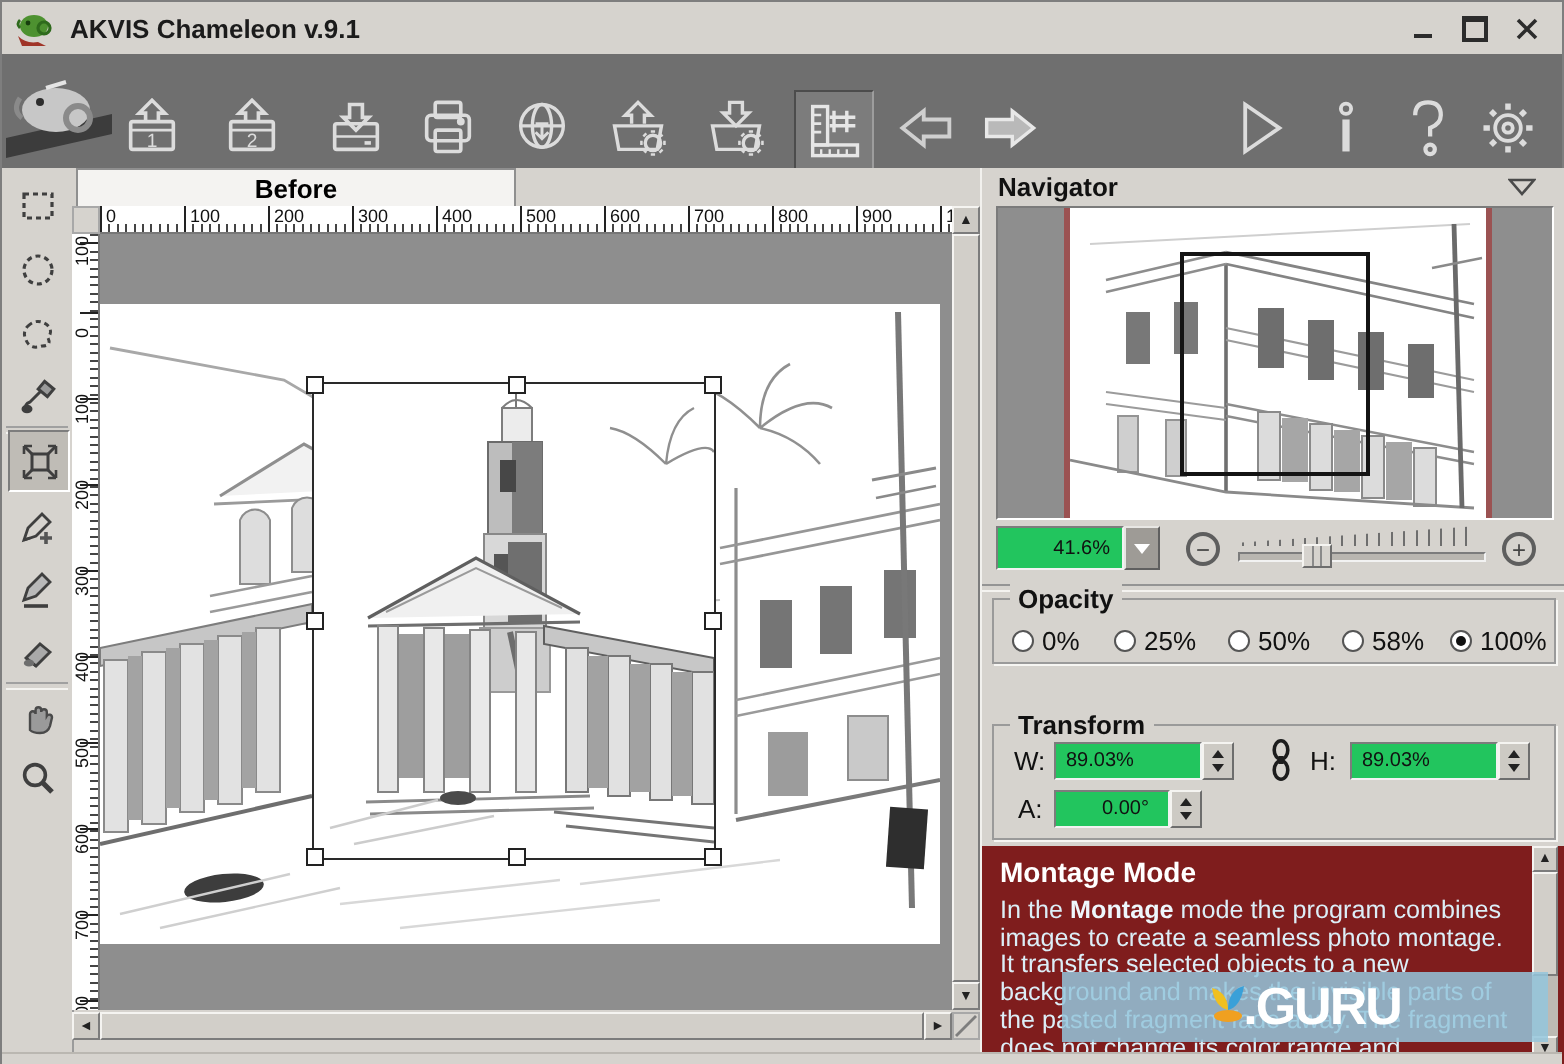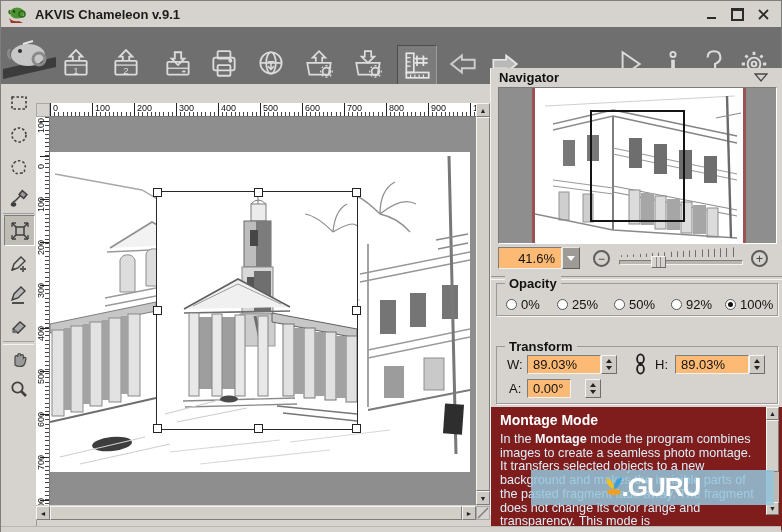--- a/index.html
+++ b/index.html
@@ -48,32 +48,32 @@
   .tframe{position:absolute;left:106px;top:39px;width:202px;height:239px;border:1px solid #2a2a2a;background:#fff;box-sizing:border-box;}
   .handle{position:absolute;width:7px;height:7px;background:#fff;border:1px solid #222;box-sizing:content-box;}
   
   .sb-btn{position:absolute;background:#cdcac4;border:1px solid;border-color:#f5f4f1 #7c7c7c #7c7c7c #f5f4f1;
           display:flex;align-items:center;justify-content:center;font-size:7px;color:#222;box-sizing:border-box;}
   .sb-thumb{position:absolute;background:#d2cfc9;border:1px solid;border-color:#f5f4f1 #7c7c7c #7c7c7c #f5f4f1;box-sizing:border-box;}
   .vscroll{position:absolute;left:476px;top:103px;width:14px;height:402px;background:#bdbab4;}
   .hscroll{position:absolute;left:36px;top:506px;width:440px;height:14px;background:#bdbab4;}
   .scroll-corner{position:absolute;left:476px;top:506px;width:14px;height:14px;background:#d6d3ce;border:1px solid #a8a8a8;box-sizing:border-box;}
   
-  .right-panel{position:absolute;left:490px;top:68px;width:291px;height:447px;background:#d6d3ce;border-left:1px solid #f2f1ee;}
+  .right-panel{position:absolute;left:490px;top:84px;width:291px;height:447px;background:#d6d3ce;border-left:1px solid #f2f1ee;}
   .nav-header{position:absolute;left:0;top:0;width:100%;height:19px;}
   .nav-title{position:absolute;left:8px;top:2px;font-size:13px;font-weight:bold;color:#111;}
   .nav-collapse{position:absolute;right:14px;top:5px;}
   .nav-thumb{position:absolute;left:7px;top:19px;width:279px;height:157px;background:#8e8e8e;
              border:1px solid;border-color:#7b7b7b #fff #fff #7b7b7b;box-sizing:border-box;overflow:hidden;}
   .thumb-img{position:absolute;left:33px;top:0;width:208px;height:155px;background:#fff;
              border-left:3px solid #9b5252;border-right:3px solid #9b5252;}
   .view-frame{position:absolute;left:91px;top:22px;width:95px;height:112px;border:2px solid #141414;box-sizing:border-box;}
   .zoom-row{position:absolute;left:0;top:176px;width:100%;height:30px;}
-  .field{background:#fdba74;border:1px solid;border-color:#7c7c7c #f2f2f2 #f2f2f2 #7c7c7c;
-         font-size:13px;color:#111;box-sizing:border-box;display:flex;align-items:center;}
+  .field{background:#22c55e;border:1px solid;border-color:#7c7c7c #f2f2f2 #f2f2f2 #7c7c7c;
+         font-size:10px;color:#111;box-sizing:border-box;display:flex;align-items:center;}
   .zoom-field{position:absolute;left:7px;top:3px;width:64px;height:22px;justify-content:flex-end;padding-right:6px;}
   .drop-btn{position:absolute;background:#9e9b96;border:1px solid;border-color:#e8e7e4 #5f5f5f #5f5f5f #e8e7e4;
             display:flex;align-items:center;justify-content:center;box-sizing:border-box;}
   .arrow-down{width:0;height:0;border-left:4px solid transparent;border-right:4px solid transparent;border-top:5px solid #fff;}
   .zoom-drop{left:71px;top:3px;width:18px;height:22px;}
   .circle-btn{position:absolute;top:6px;width:17px;height:17px;border:2px solid #5e5e5e;border-radius:50%;
               display:flex;align-items:center;justify-content:center;font-size:12px;color:#444;line-height:0;box-sizing:border-box;background:transparent;}
   .slider-ticks{position:absolute;left:130px;top:3px;width:118px;height:10px;
       background:repeating-linear-gradient(90deg,#6e6e6e 0 1px,transparent 1px 6.2px);
       clip-path:polygon(0 82%,100% 0,100% 100%,0 100%);}
@@ -326,20 +326,23 @@
     </div>
     <div class="tool" style="top:290px">
       <svg width="20" height="20" viewBox="0 0 20 20" fill="none" stroke="#3f3f3f" stroke-width="1.8">
         <circle cx="8.5" cy="8.5" r="5.2"></circle>
           <path d="M12.5,12.5 L17,17" stroke-width="2.6"></path>
       </svg>
     </div>
   </div>
 
   <div class="tabbar">
+    <div class="tab active">
+        <span>Before</span>
+      </div>
   </div>
 
   <div class="ruler-corner"></div>
 
   <div class="ruler-h">
     <div class="minor"></div>
     <span class="hlabel" style="left:0px">0</span>
     <span class="hlabel" style="left:42px">100</span>
     <span class="hlabel" style="left:84px">200</span>
     <span class="hlabel" style="left:126px">300</span>
@@ -558,21 +561,21 @@
       <div class="radio-item" style="left:60px">
         <span class="radio-circle"></span>
           <span>25%</span>
       </div>
       <div class="radio-item" style="left:117px">
         <span class="radio-circle"></span>
           <span>50%</span>
       </div>
       <div class="radio-item" style="left:174px">
         <span class="radio-circle"></span>
-          <span>92%</span>
+          <span>58%</span>
       </div>
       <div class="radio-item selected" style="left:228px">
         <span class="radio-circle"></span>
           <span>100%</span>
       </div>
     </div>
 
 
     <div class="groupbox" style="left:5px;top:278px;width:282px;height:58px">
       <span class="legend">Transform</span>
@@ -589,21 +592,21 @@
             <path d="M5.5,9 V13" stroke-width="2.4"></path>
         </svg>
       </span>
       <span class="tf-label" style="left:158px;top:10px">H:</span>
       <div class="field" style="position:absolute;left:178px;top:8px;width:74px;height:19px;padding-left:5px">89.03%</div>
       <div class="spin" style="position:absolute;left:252px;top:8px;width:16px;height:19px">
           <i class="up"></i>
           <i class="dn"></i>
         </div>
       <span class="tf-label" style="left:12px;top:34px">A:</span>
-      <div class="field" style="position:absolute;left:30px;top:32px;width:44px;height:19px;padding-left:5px">0.00°</div>
+      <div class="field" style="position:absolute;left:30px;top:32px;width:58px;height:19px;padding-left:23px">0.00°</div>
       <div class="spin" style="position:absolute;left:88px;top:32px;width:16px;height:19px">
           <i class="up"></i>
           <i class="dn"></i>
         </div>
     </div>
 
     <div class="hint">
       <span class="hint-title">Montage Mode</span>
       <div class="hint-body"><span>In the </span><b>Montage</b><span> mode the program combines images to create a seamless photo montage. It transfers selected objects to a new background and makes the invisible parts of the pasted fragment fade away. The fragment does not change its color range and transparency. This mode is</span></div>
       <div class="hint-scroll">

